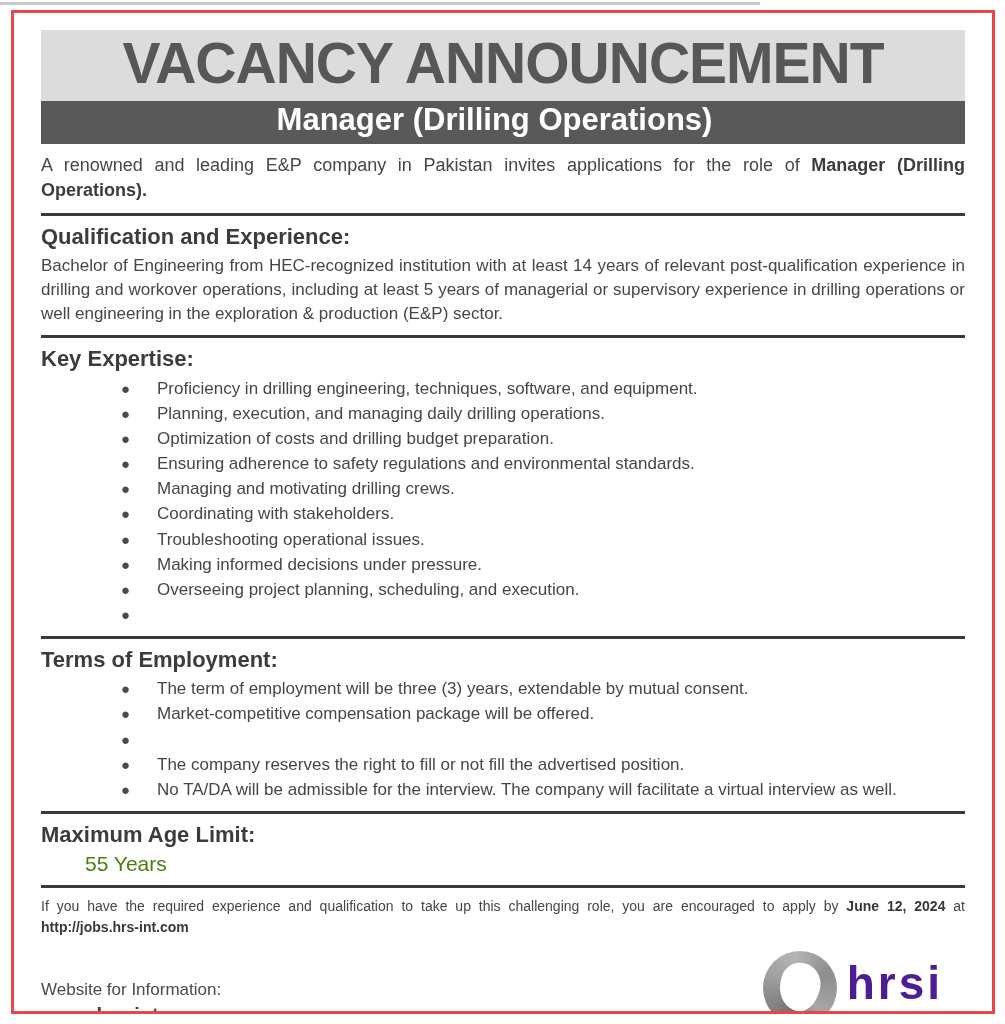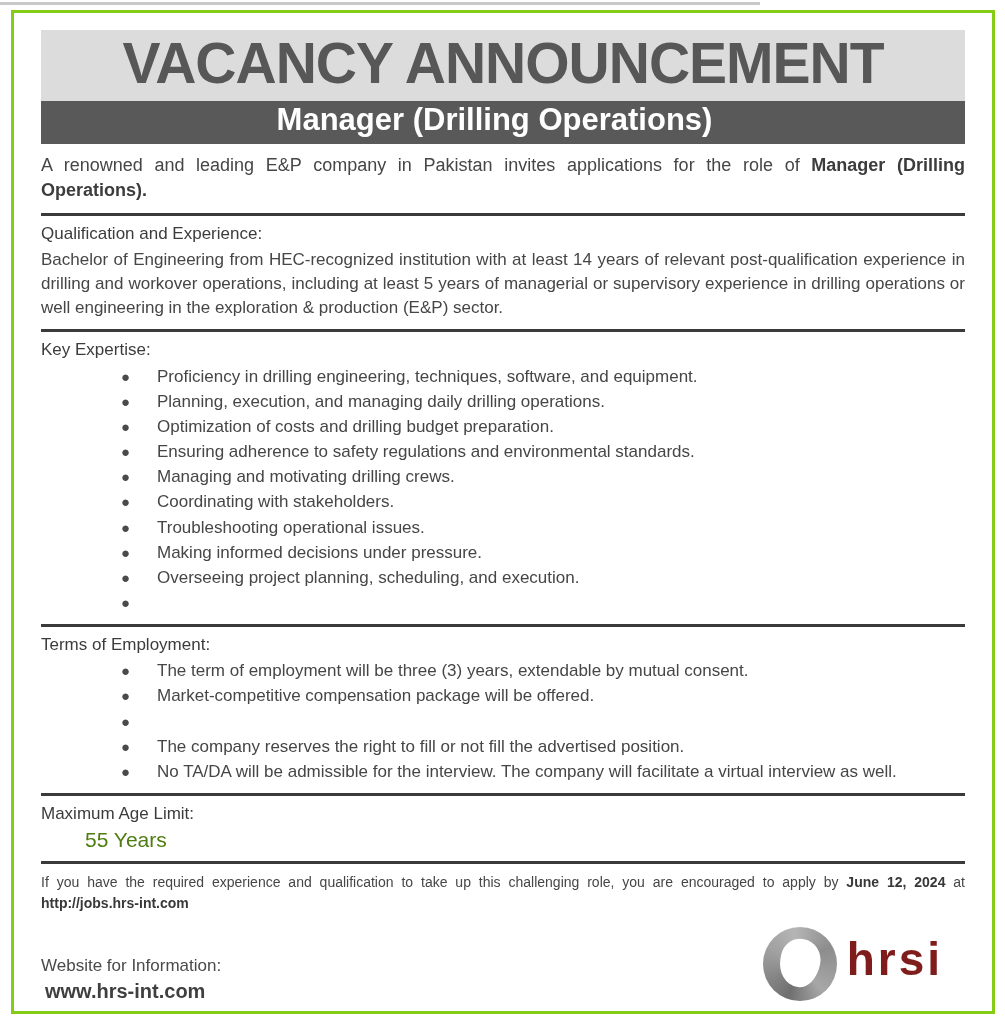--- a/index.html
+++ b/index.html
@@ -4,37 +4,37 @@
 <style>
   * { margin:0; padding:0; box-sizing:border-box; }
   html,body { width:1005px; height:1024px; background:#ffffff;
     font-family:"Liberation Sans", sans-serif; }
   body { position:relative; overflow:hidden; }
 
   .scan-line { position:absolute; top:2px; left:0; width:760px; height:3px;
     background:#c9c9c9; }
 
   .ad-frame { position:absolute; left:11px; top:10px; width:984px; height:1004px;
-    border:3px solid #84cc16; background:#ffffff; padding:17px 27px 12px 27px;
+    border:3px solid #ef4444; background:#ffffff; padding:17px 27px 12px 27px;
     overflow:hidden; }
 
   .banner { background:#dcdcdc; color:#575757; text-align:center;
     font-size:57px; font-weight:bold; letter-spacing:-1px;
     padding:5px 0 9px 0; line-height:1.0; }
 
   .subbar { background:#595959; color:#ffffff; text-align:center;
     font-size:31px; font-weight:bold; padding:3px 17px 7px 0; line-height:1.05; }
 
   .intro { margin-top:9px; font-size:18px; color:#464646; line-height:1.42;
     text-align:justify; }
   .intro b { color:#3c3c3c; }
 
   .divider { height:3px; background:#3a3a3a; margin:9px 0 8px 0; }
 
-  .sec-heading { font-size:17px; font-weight:normal; color:#3c3c3c;
+  .sec-heading { font-size:22px; font-weight:bold; color:#3c3c3c;
     line-height:1.2; margin-bottom:4px; }
 
   .sec-body { font-size:17px; color:#464646; line-height:1.42;
     text-align:justify; }
 
   ul.dotlist { list-style:none; margin:2px 0 0 0; }
   ul.dotlist li { display:flex; align-items:flex-start; font-size:17px;
     color:#464646; line-height:1.42; margin:1px 0; }
   ul.dotlist .bullet { width:14px; margin-left:80px; margin-right:22px;
     color:#4a4a4a; font-size:15px; line-height:1.6; flex:0 0 auto; }
@@ -54,21 +54,21 @@
 
   .logo { display:flex; align-items:center; gap:10px; margin-right:22px;
     margin-bottom:6px; }
   .logo-ring { width:74px; height:74px; border-radius:50%; position:relative;
     background:conic-gradient(from 200deg, #6f6f6f 0deg, #9e9e9e 90deg,
       #b5b5b5 150deg, #8d8d8d 220deg, #a7a7a7 300deg, #6f6f6f 360deg); }
   .logo-ring::before { content:""; position:absolute; left:17px; top:12px;
     width:40px; height:48px; background:#ffffff;
     border-radius:48% 52% 46% 54% / 42% 46% 58% 54%;
     transform:rotate(10deg); }
-  .logo-text { font-size:46px; font-weight:bold; color:#7f1d1d;
+  .logo-text { font-size:46px; font-weight:bold; color:#4c1d95;
     letter-spacing:3px; line-height:1; padding-bottom:10px; }
 </style>
 </head>
 <body>
 
 <div class="scan-line"></div>
 
 <div class="ad-frame">
 
   <div class="banner">VACANCY ANNOUNCEMENT</div>

